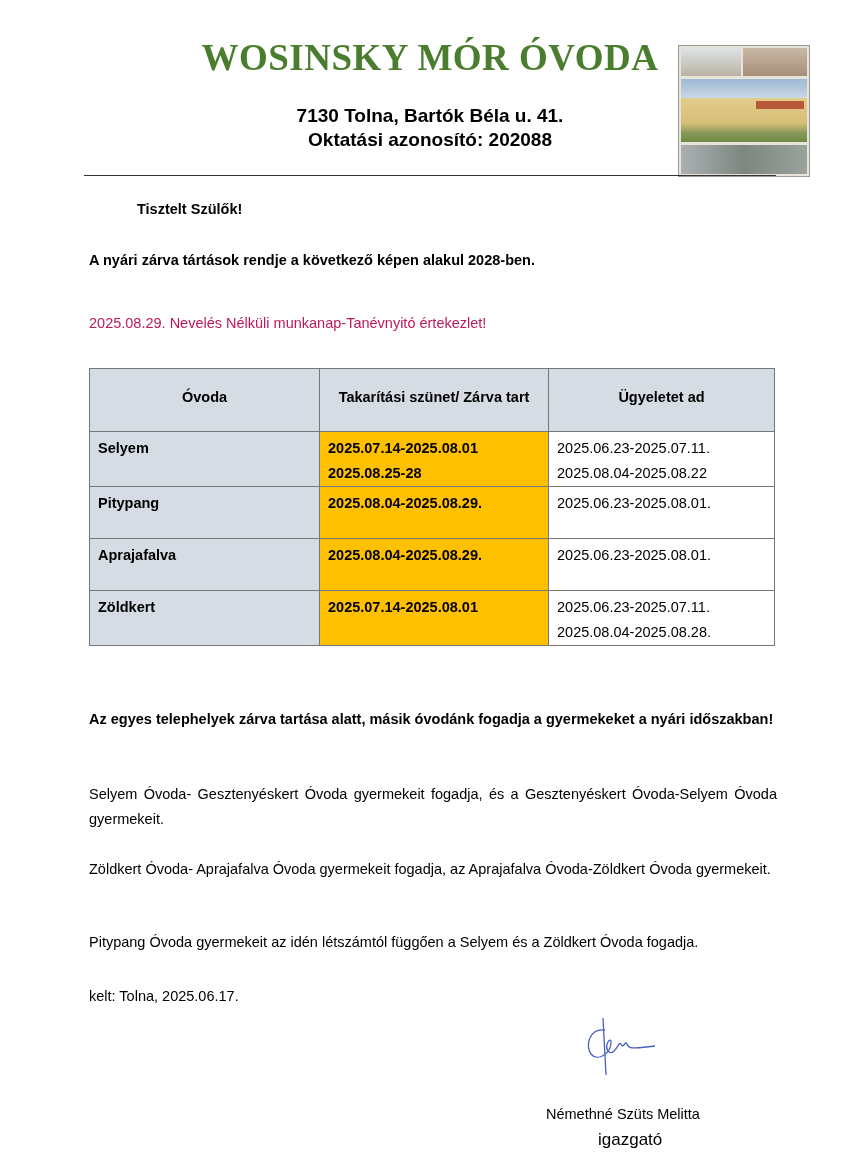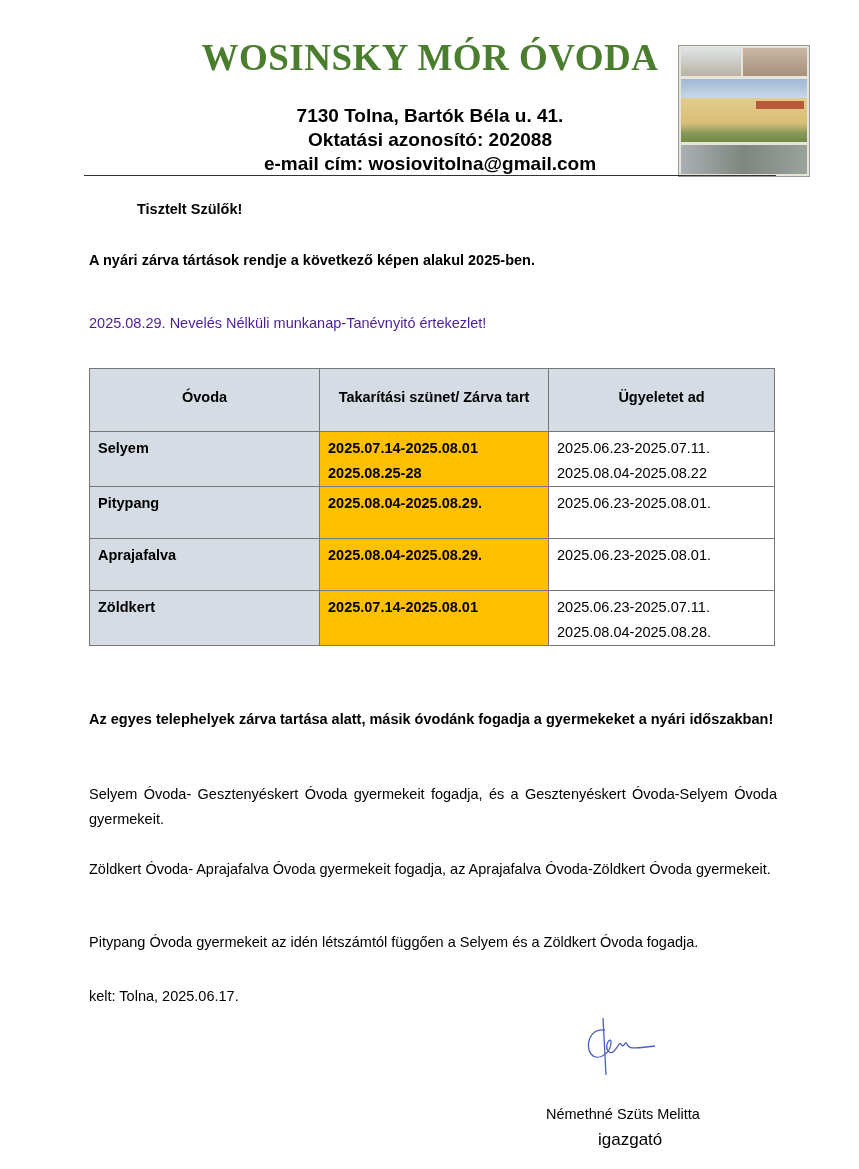--- a/index.html
+++ b/index.html
@@ -8,54 +8,53 @@
   .addr { position:absolute; left:180px; top:104px; width:500px; text-align:center; font-weight:bold; font-size:19px; line-height:24px; }
   .hr { position:absolute; left:84px; top:175px; width:692px; height:1px; background:#333; }
   .photo { position:absolute; left:678px; top:45px; width:130px; height:130px; border:1px solid #999; background:#e8e4da; overflow:hidden; }
   .photo .p1 { position:absolute; left:2px; top:2px; width:60px; height:28px; background:linear-gradient(#dfe3e6,#b8b2a4); }
   .photo .p2 { position:absolute; left:64px; top:2px; width:64px; height:28px; background:linear-gradient(#c9b8a6,#a68f7a); }
   .photo .p3 { position:absolute; left:2px; top:33px; width:126px; height:63px; background:linear-gradient(#9fb8d4 0%, #c8d8e6 30%, #e2cc8a 31%, #d8bf78 70%, #8a9a5a 85%, #6f8a45 100%); }
   .photo .p3 .roof { position:absolute; left:75px; top:22px; width:48px; height:8px; background:#b85a3a; }
   .photo .p4 { position:absolute; left:2px; top:99px; width:126px; height:29px; background:linear-gradient(90deg,#aab0b2,#7d8680 50%,#9aa29c); }
   .txt { position:absolute; font-family:"Liberation Sans", sans-serif; font-size:14.5px; }
   .bold { font-weight:bold; }
-  .red { color:#4c1d95; }
+  .red { color:#be185d; }
   table { position:absolute; left:89px; top:368px; width:686px; border-collapse:collapse; font-size:14.5px; }
   td, th { border:1px solid #777; vertical-align:top; padding:4px 8px 0 8px; line-height:25px; }
   th { background:#d6dce4; font-weight:bold; text-align:center; height:46px; padding-top:16px; }
   td { height:47px; }
   td.name { background:#d6dce4; font-weight:bold; width:213px; }
   td.closed { background:#ffc000; font-weight:bold; width:212px; }
   td.duty { background:#fff; }
   .just { text-align:justify; width:688px; }
   .sig { position:absolute; left:575px; top:1010px; width:90px; height:70px; }
   .signame { position:absolute; left:546px; top:1106px; font-size:14.5px; }
   .sigrole { position:absolute; left:598px; top:1130px; font-size:17px; }
 </style>
 </head>
 <body>
 
 <div class="title">WOSINSKY MÓR ÓVODA</div>
 <div class="addr">
   <div>7130 Tolna, Bartók Béla u. 41.</div>
   <div>Oktatási azonosító: 202088</div>
-  <div>e-mail cím: wosiovitolna@gmail.com</div>
 </div>
 <div class="photo">
   <div class="p1"></div>
     <div class="p2"></div>
   <div class="p3">
       <div class="roof"></div>
     </div>
   <div class="p4"></div>
 </div>
 <div class="hr"></div>
 
 <div class="txt bold" style="left:89px; top:201px;margin-left:48px;">Tisztelt Szülők!</div>
-<div class="txt bold" style="left:89px; top:252px;">A nyári zárva tártások rendje a következő képen alakul 2025-ben.</div>
+<div class="txt bold" style="left:89px; top:252px;">A nyári zárva tártások rendje a következő képen alakul 2028-ben.</div>
 <div class="txt red" style="left:89px; top:315px;">2025.08.29. Nevelés Nélküli munkanap-Tanévnyitó értekezlet!</div>
 
 <table>
   <thead>
     <tr>
       <th>Óvoda</th>
       <th>Takarítási szünet/ Zárva tart</th>
       <th>Ügyeletet ad</th>
     </tr>
   </thead>

